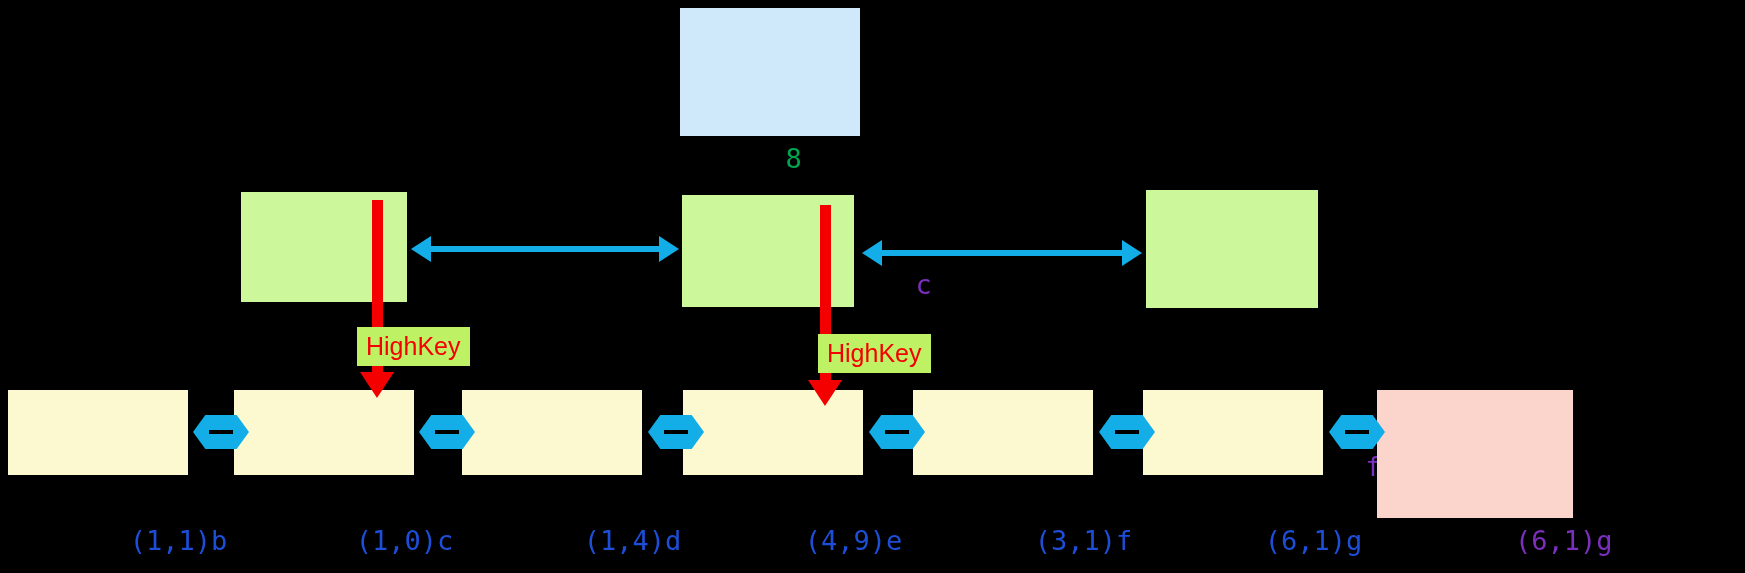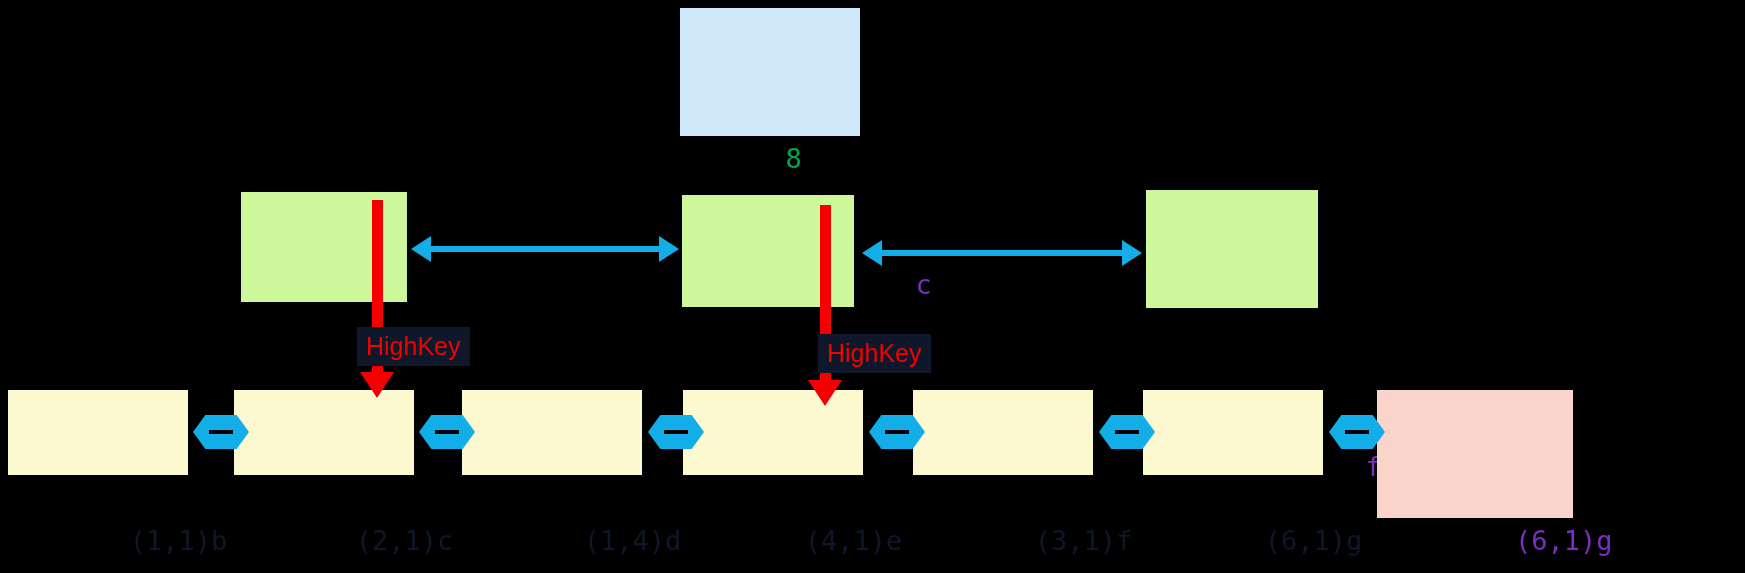--- a/index.html
+++ b/index.html
@@ -32,21 +32,21 @@
   .node.root      { background: #cfe9fb; }
   .node.internal  { background: #ccf79b; }
   .node.leaf      { background: #fcf8cf; }
   .node.leaf-last { background: #fbd5cb; }
 
   .node .line { display: block; height: 42px; }
 
   
   .c-black  { color: #000000; }
   .c-green  { color: #00a550; }
-  .c-red    { color: #0f172a; }
+  .c-red    { color: #1d4ed8; }
   .c-purple { color: #7b2fbe; }
 
   
   .dbl-arrow {
     position: absolute;
     height: 26px;
     z-index: 3;
   }
   .dbl-arrow .shaft {
     position: absolute;
@@ -100,21 +100,21 @@
     position: absolute;
     left: -12px;
     width: 0; height: 0;
     border-left: 17px solid transparent;
     border-right: 17px solid transparent;
     border-top: 26px solid #f40000;
   }
 
   .hk-label {
     position: absolute;
-    background: #0f172a;
+    background: #bef264;
     color: #f40000;
     font-family: "Liberation Sans", sans-serif;
     font-size: 25px;
     line-height: 34px;
     padding: 2px 9px 3px 9px;
     white-space: nowrap;
     z-index: 8;
   }
 </style>
 </head>
@@ -172,35 +172,35 @@
 
   <div class="node leaf" style="left:8px; top:390px; width:180px; height:85px;">
     <span class="line">
       <span class="c-black">1</span><span class="c-red">(1,1)b</span>
     </span>
     
   </div>
 
   <div class="node leaf" style="left:234px; top:390px; width:180px; height:85px;">
     <span class="line">
-      <span class="c-black">2</span><span class="c-red">(2,1)c</span>
+      <span class="c-black">2</span><span class="c-red">(1,0)c</span>
     </span>
     
   </div>
 
   <div class="node leaf" style="left:462px; top:390px; width:180px; height:85px;">
     <span class="line">
       <span class="c-black">4</span><span class="c-red">(1,4)d</span>
     </span>
     
   </div>
 
   <div class="node leaf" style="left:683px; top:390px; width:180px; height:85px;">
     <span class="line">
-      <span class="c-black">5</span><span class="c-red">(4,1)e</span>
+      <span class="c-black">5</span><span class="c-red">(4,9)e</span>
     </span>
     
   </div>
 
   <div class="node leaf" style="left:913px; top:390px; width:180px; height:85px;">
     <span class="line">
       <span class="c-black">6</span><span class="c-red">(3,1)f</span>
     </span>
     
   </div>

